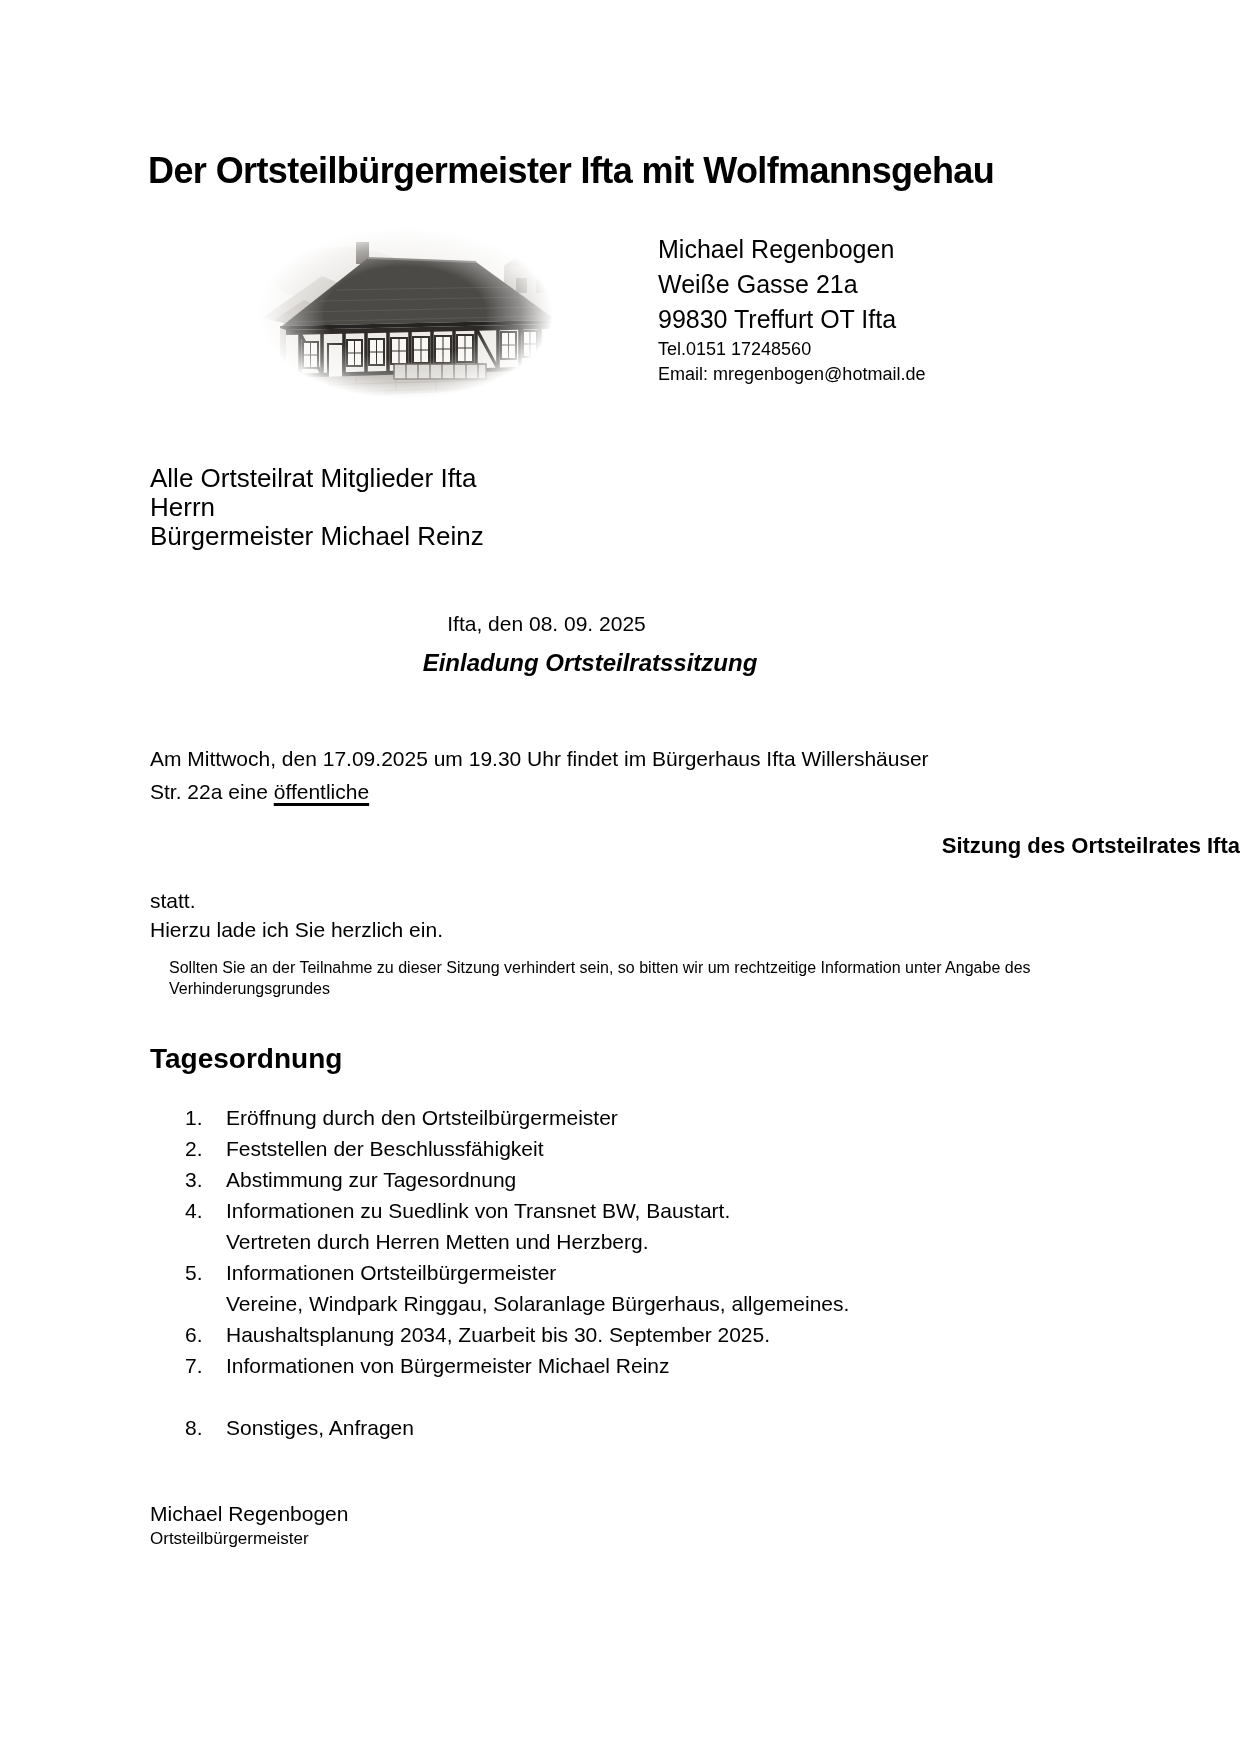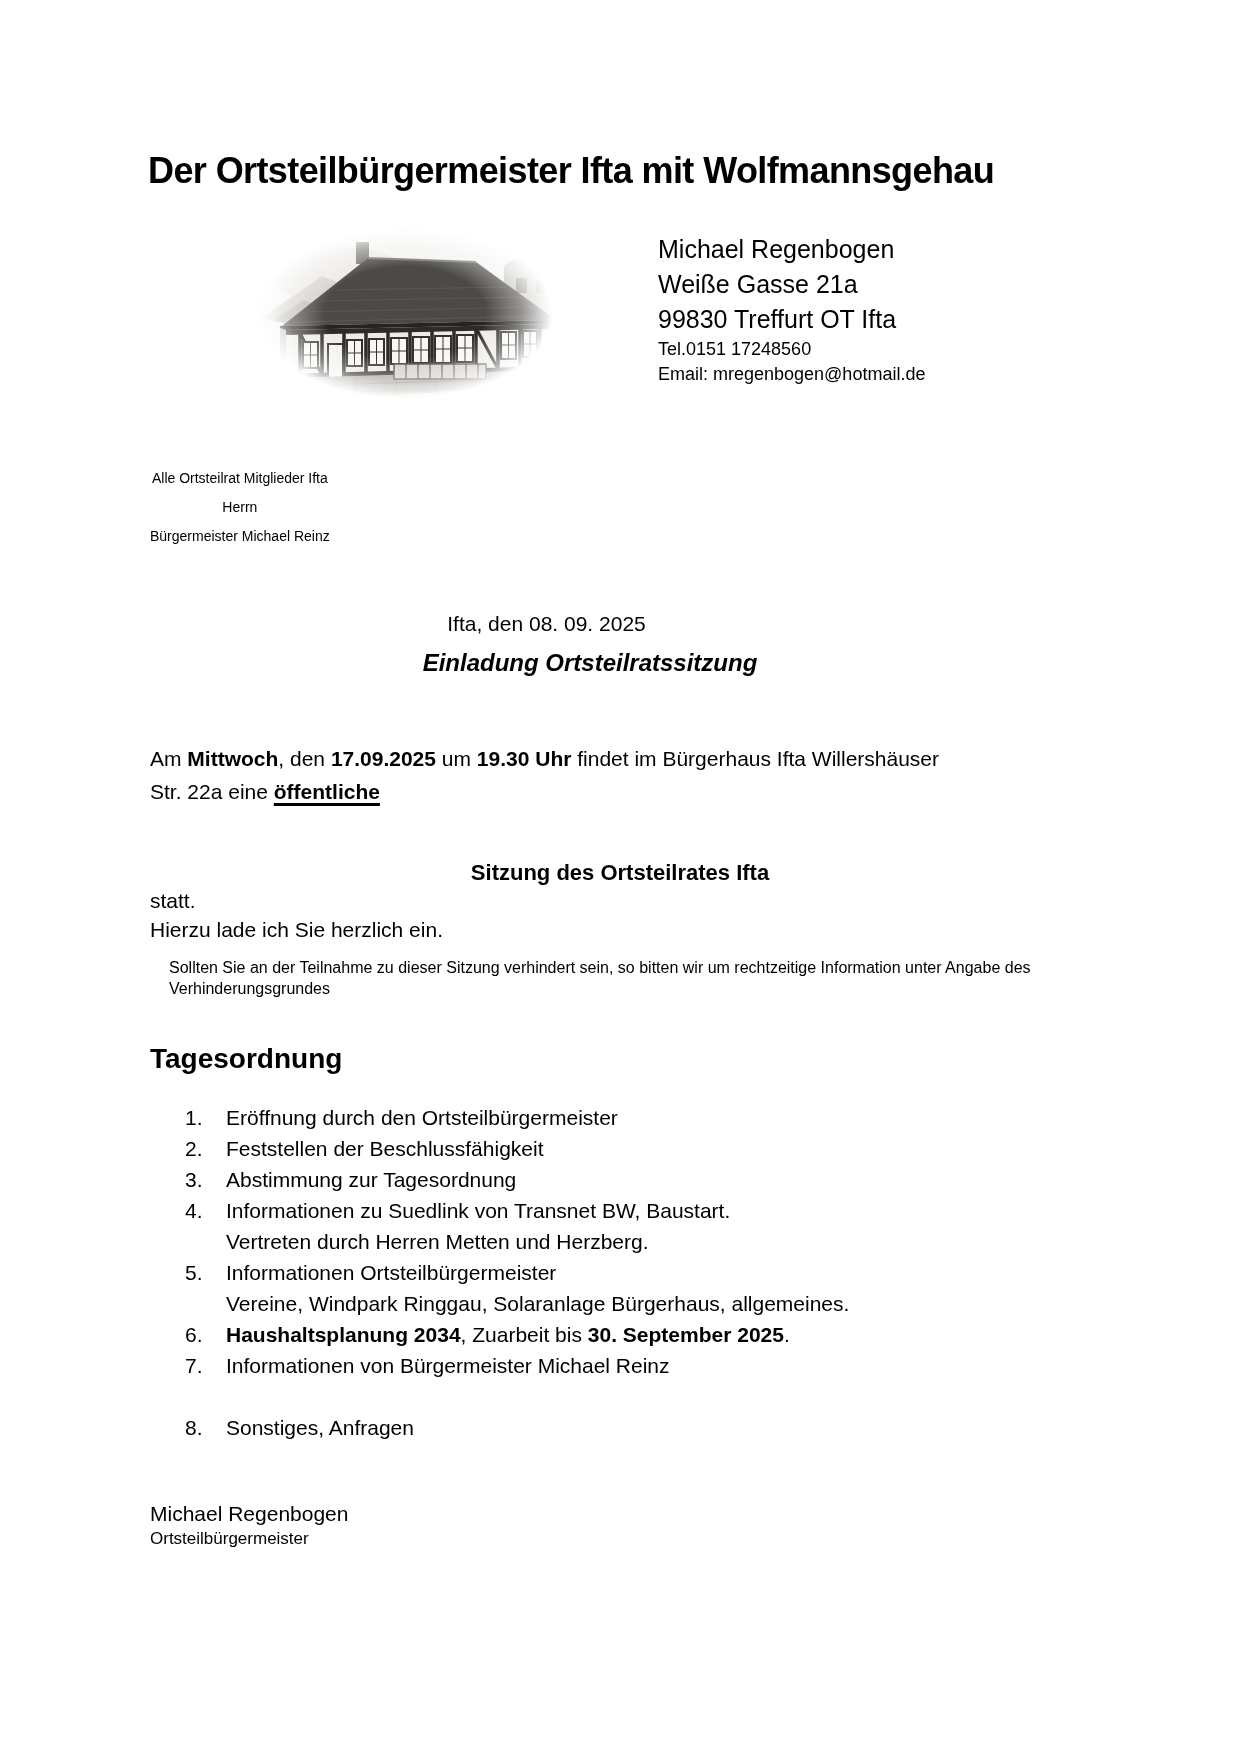--- a/index.html
+++ b/index.html
@@ -19,57 +19,57 @@
 
   .house-wrap { position:absolute; left:244px; top:220px; width:322px; height:186px; }
   .house-wrap svg { display:block; width:100%; height:100%; }
 
   .contact {
     position:absolute; left:658px; top:232px;
   }
   .contact .big { font-size:25px; line-height:35px; }
   .contact .small { font-size:18px; line-height:25px; }
 
-  .recipient { position:absolute; left:150px; top:464px; font-size:14px; line-height:29px;text-align:center; }
+  .recipient { position:absolute; left:150px; top:464px; font-size:26px; line-height:29px; }
 
   .dateline {
     position:absolute; left:0; top:612px; width:1093px;
     text-align:center; font-size:21px;
   }
 
   .subject {
     position:absolute; left:0; top:649px; width:1180px;
     text-align:center; font-size:24px; font-weight:bold; font-style:italic;
   }
 
   .intro { position:absolute; left:150px; top:742px; font-size:21px; line-height:33px; max-width:950px; }
 
   .session-heading {
     position:absolute; left:0; top:833px; width:1240px;
-    text-align:center; font-size:22px; font-weight:bold;margin-top:27px;
+    text-align:right; font-size:22px; font-weight:bold;
   }
 
   .closing { position:absolute; left:150px; top:886px; font-size:21px; line-height:29px; }
 
   .note { position:absolute; left:150px; top:957px; width:960px; font-size:16px; line-height:21px;margin-left:19px; }
 
   .agenda-heading { position:absolute; left:150px; top:1043px; font-size:28px; font-weight:bold; }
 
   .agenda-list { position:absolute; left:185px; top:1102px; font-size:21px; }
   .agenda-item { display:flex; }
   .agenda-item.gap-after { margin-bottom:31px; }
   .agenda-num { width:41px; flex:0 0 41px; line-height:31px; }
   .agenda-text { flex:1; }
   .agenda-line { line-height:31px; }
 
   .signature { position:absolute; left:150px; top:1499px; }
   .signature .name { font-size:21px; line-height:29px; }
   .signature .role { font-size:17px; line-height:22px; }
 
-  .b { font-weight:bold; }
+  .b { font-weight:normal; }
   .u { text-decoration:underline; text-decoration-thickness:2.5px; text-underline-offset:4px; }
 </style>
 </head>
 <body>
 
 <div class="page">
 
   <h1 class="doc-title">Der Ortsteilbürgermeister Ifta mit Wolfmannsgehau</h1>
 
   <div class="house-wrap">

